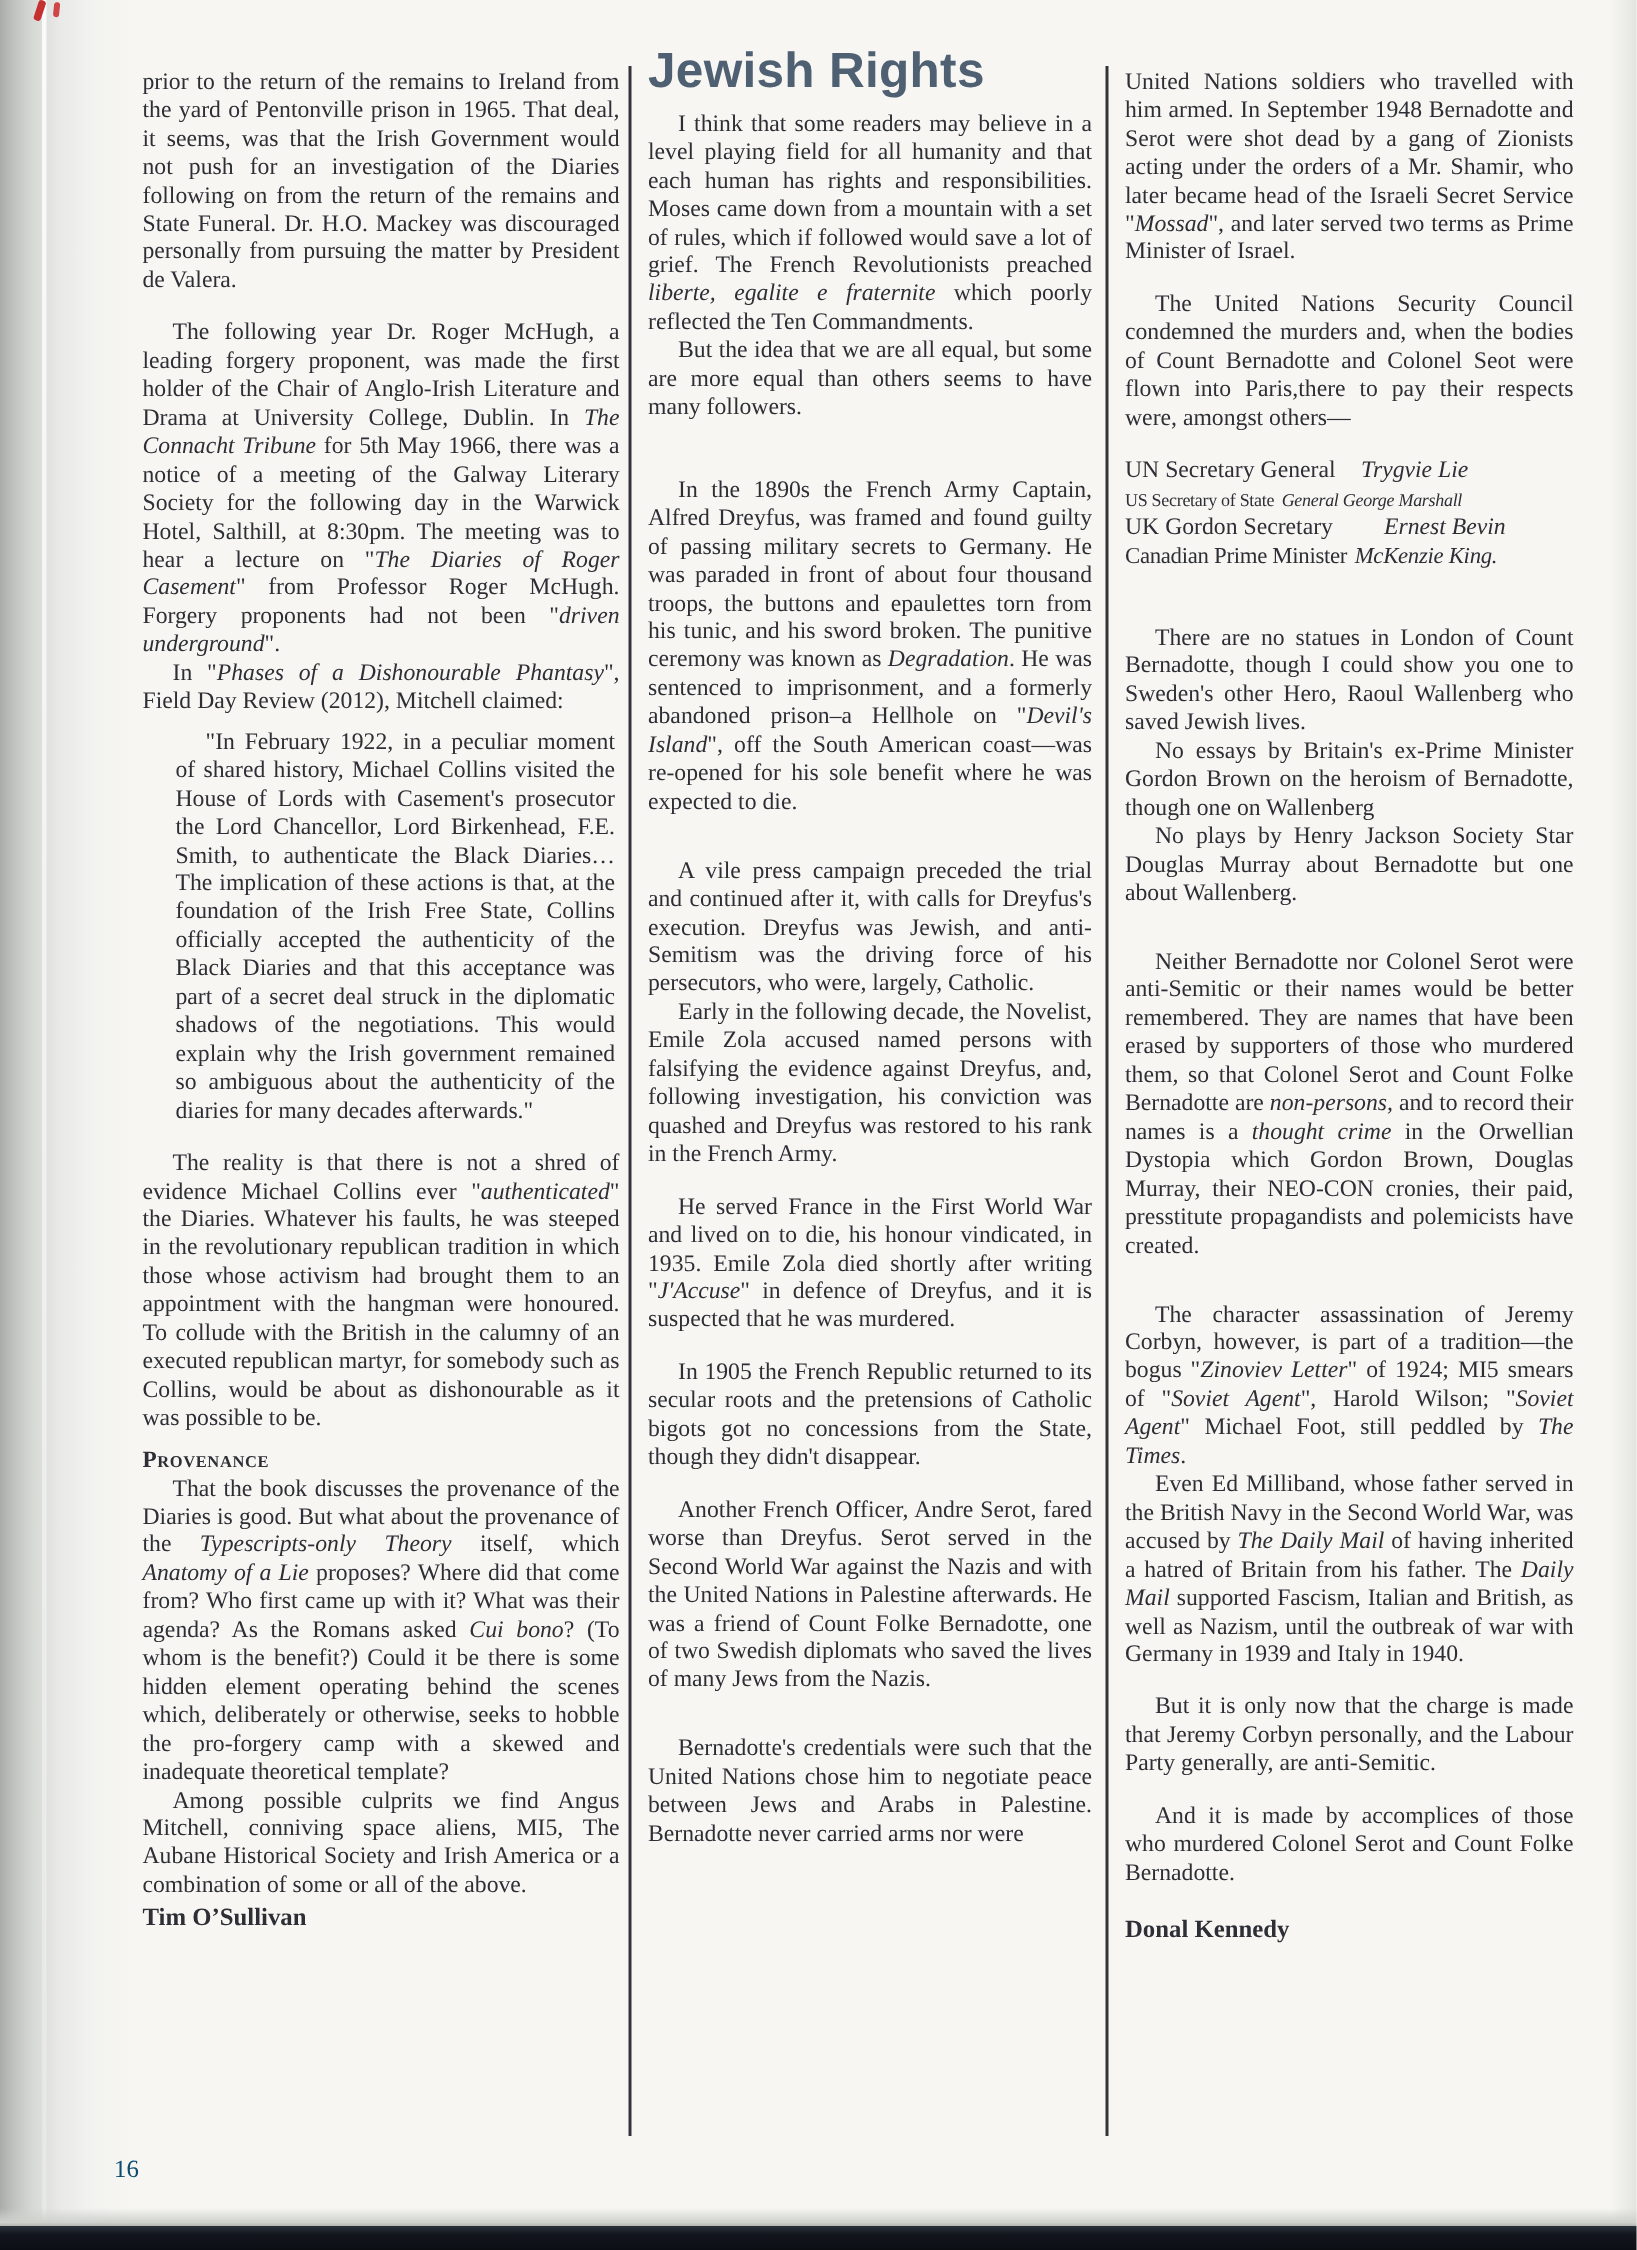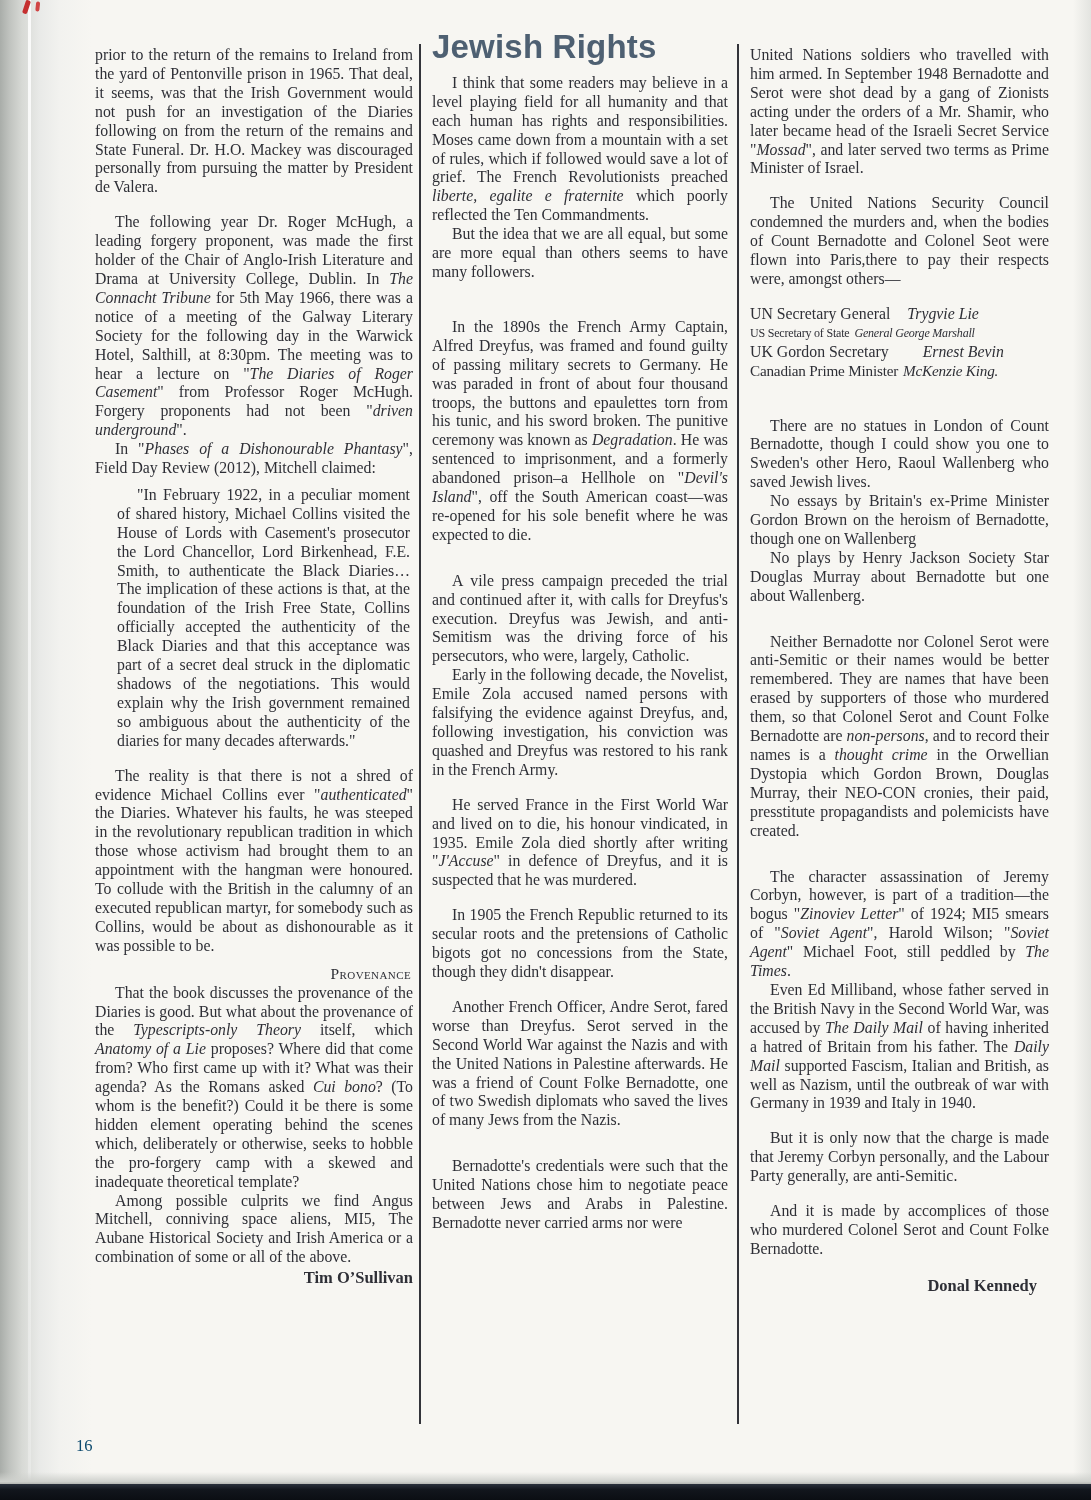--- a/index.html
+++ b/index.html
@@ -73,40 +73,40 @@
 
   .quote {
     margin: 8px 3px 0 22px;
     text-indent: 20px;
     text-align: justify;
   }
 
   .provenance {
     margin: 9px 2px 0 0;
     font-size: 15.5px;
-    font-weight: normal;
+    font-weight: bold;
     font-variant-caps: small-caps;
     letter-spacing: 0.4px;
-    text-align: right;
+    text-align: left;
   }
 
   .title {
     margin: 0 0 17px 0;
     font-family: "Liberation Sans", sans-serif;
     font-weight: bold;
     font-size: 33px;
     letter-spacing: 0.2px;
     color: #4e6072;
     text-align: left;
   }
 
   .byline {
     margin-top: 2px;
     font-weight: bold;
-    text-align: right;
+    text-align: left;
     font-size: 16.5px;
   }
   .byline-right { margin-top: 18px; padding-right: 12px; }
 
   .dignitaries { margin-top: 16px; text-align: left; }
   .dg-line { white-space: nowrap; }
   .dg-name { font-style: italic; }
   .dg-line:nth-child(1) .dg-name { margin-left: 17px; }
   .dg-line:nth-child(2) { font-size: 12px; letter-spacing: -0.2px; }
   .dg-line:nth-child(2) .dg-name { margin-left: 5px; }

